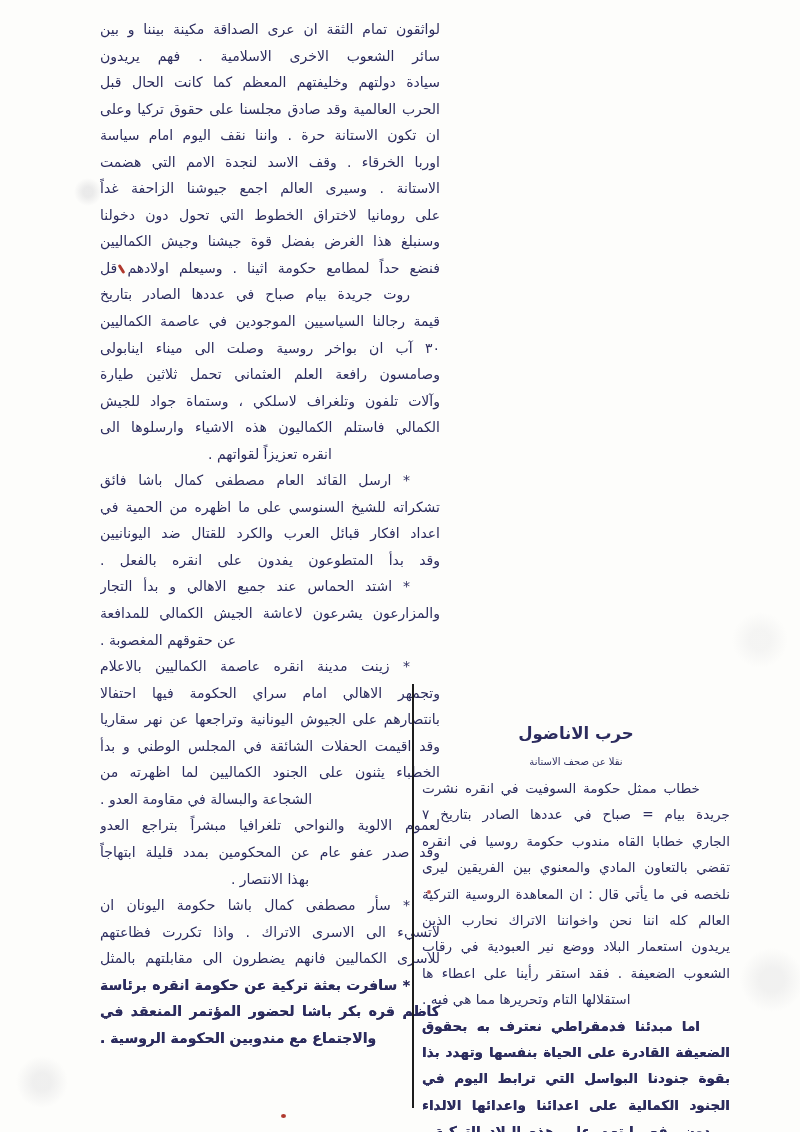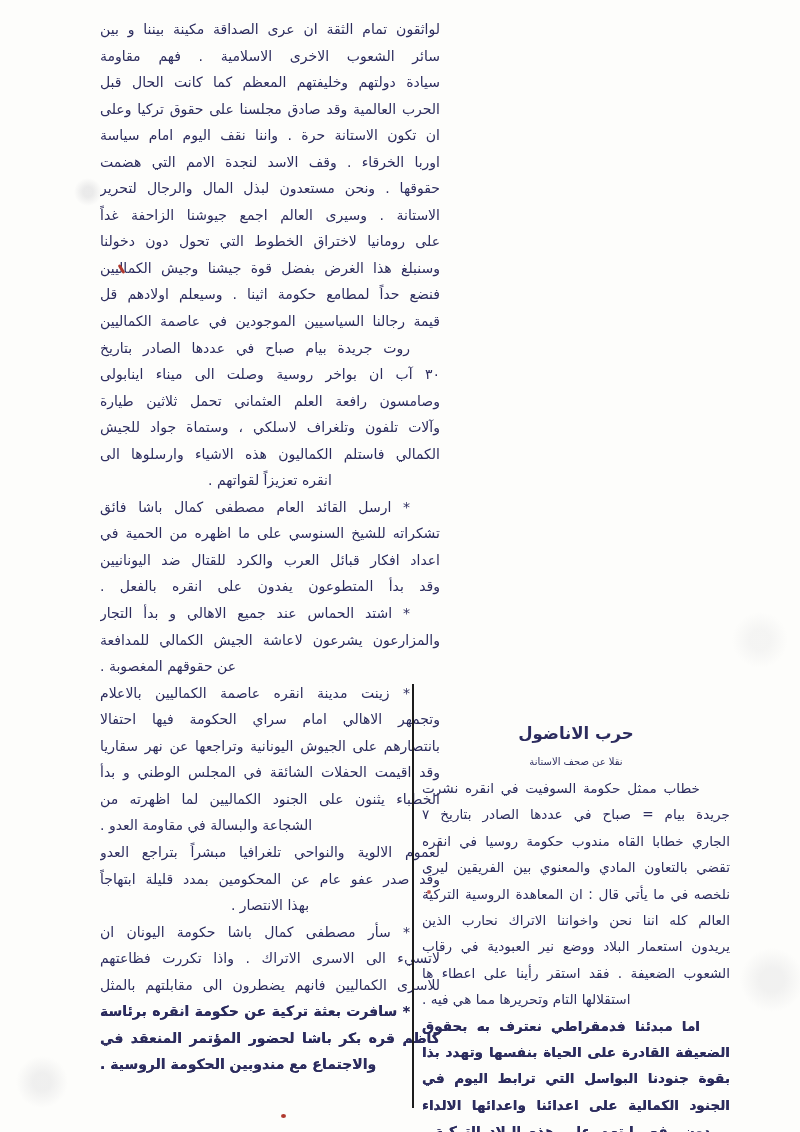--- a/index.html
+++ b/index.html
@@ -55,32 +55,31 @@
   .red-mark.m3{left:427px;top:890px;width:4px;height:4px;border-radius:50%;opacity:.8;}
 </style>
 </head>
 <body>
 
 <div class="page" style="--background: #fdfdfb; --ink: #2c2c5e; --divider: #1c1c1c; --red_ink: #b0392e;">
 
   <div class="col col-left">
 
   <div class="line s-j">لواثقون تمام الثقة ان عرى الصداقة مكينة بيننا و بين</div>
-      <div class="line s-j">سائر الشعوب الاخرى الاسلامية . فهم مقاومة</div>
+      <div class="line s-j">سائر الشعوب الاخرى الاسلامية . فهم يريدون</div>
       <div class="line s-j">سيادة دولتهم وخليفتهم المعظم كما كانت الحال قبل</div>
       <div class="line s-j">الحرب العالمية وقد صادق مجلسنا على حقوق تركيا وعلى</div>
       <div class="line s-j">ان تكون الاستانة حرة . واننا نقف اليوم امام سياسة</div>
       <div class="line s-j">اوربا الخرقاء . وقف الاسد لنجدة الامم التي هضمت</div>
-      <div class="line s-j">حقوقها . ونحن مستعدون لبذل المال والرجال لتحرير</div>
       <div class="line s-j">الاستانة . وسيرى العالم اجمع جيوشنا الزاحفة غداً</div>
       <div class="line s-j">على رومانيا لاختراق الخطوط التي تحول دون دخولنا الاستانة</div>
       <div class="line s-j">وسنبلغ هذا الغرض بفضل قوة جيشنا وجيش الكماليين</div>
       <div class="line s-j">فنضع حداً لمطامع حكومة اثينا . وسيعلم اولادهم قل</div>
+      <div class="line s-i">روت جريدة بيام صباح في عددها الصادر بتاريخ</div>
       <div class="line s-j">قيمة رجالنا السياسيين الموجودين في عاصمة الكماليين</div>
-      <div class="line s-i">روت جريدة بيام صباح في عددها الصادر بتاريخ</div>
       <div class="line s-j">٣٠ آب ان بواخر روسية وصلت الى ميناء اينابولى</div>
       <div class="line s-j">وصامسون رافعة العلم العثماني تحمل ثلاثين طيارة</div>
       <div class="line s-j">وآلات تلفون وتلغراف لاسلكي ، وستماة جواد للجيش</div>
       <div class="line s-j">الكمالي فاستلم الكماليون هذه الاشياء وارسلوها الى</div>
       <div class="line s-ec">انقره تعزيزاً لقواتهم .</div>
       <div class="line s-i">* ارسل القائد العام مصطفى كمال باشا فائق</div>
       <div class="line s-j">تشكراته للشيخ السنوسي على ما اظهره من الحمية في</div>
       <div class="line s-j">اعداد افكار قبائل العرب والكرد للقتال ضد اليونانيين</div>
       <div class="line s-j">وقد بدأ المتطوعون يفدون على انقره بالفعل .</div>
       <div class="line s-i">* اشتد الحماس عند جميع الاهالي و بدأ التجار</div>

